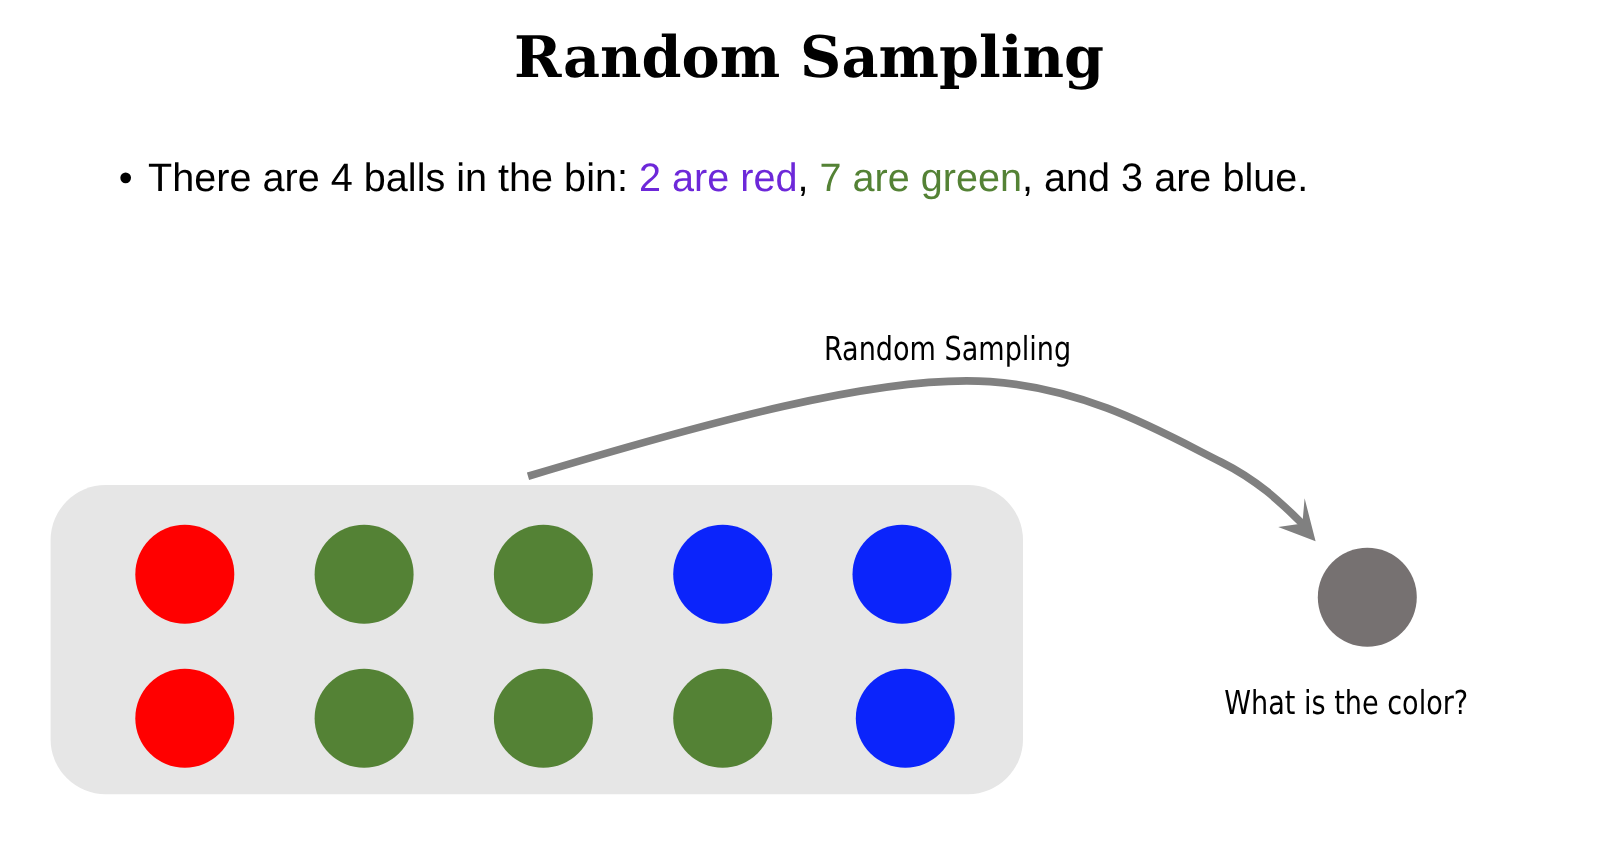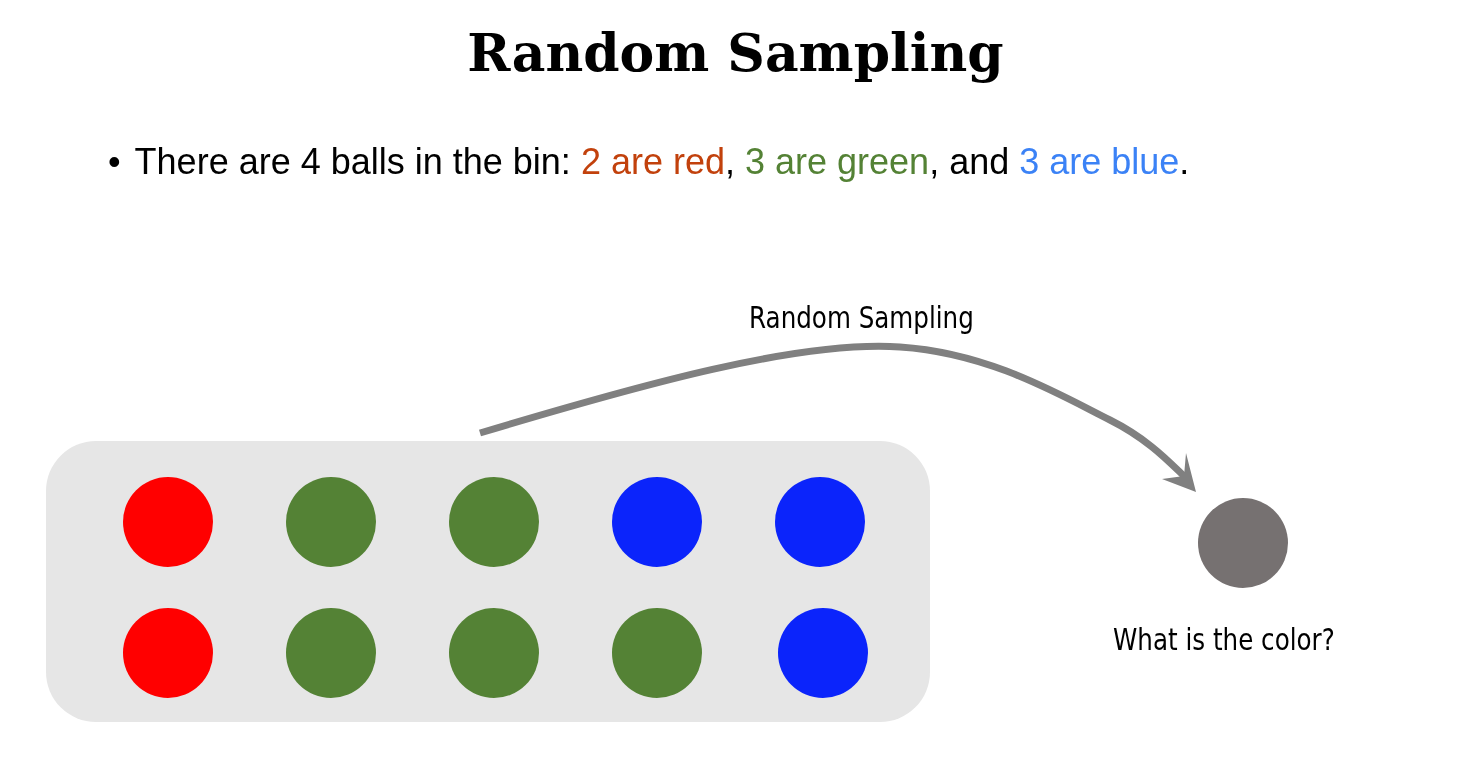--- a/index.html
+++ b/index.html
@@ -62,21 +62,21 @@
       left: 1113px;
       top: 622px;
     }
   </style>
 </head>
 <body>
 
 <div class="title">Random Sampling</div>
 
 <div class="bullet">
-  <span class="dot">•</span><span>There are 4 balls in the bin: </span><span style="color:#c2410c">2 are red</span><span>, </span><span style="color:#548235">3 are green</span><span>, and </span><span style="color:#3b82f6">3 are blue</span><span>.</span>
+  <span class="dot">•</span><span>There are 4 balls in the bin: </span><span style="color:#6d28d9">2 are red</span><span>, </span><span style="color:#548235">7 are green</span><span>, and </span><span style="color:#000000">3 are blue</span><span>.</span>
 </div>
 
 <svg class="diagram" width="1471" height="772" viewBox="0 0 1471 772">
 
   <rect x="46" y="441" width="884" height="281" rx="50" ry="50" fill="#e6e6e6"></rect>
 
   <ellipse cx="168" cy="522" rx="45" ry="45" fill="#ff0000"></ellipse>
   <ellipse cx="331" cy="522" rx="45" ry="45" fill="#548235"></ellipse>
   <ellipse cx="494" cy="522" rx="45" ry="45" fill="#548235"></ellipse>
   <ellipse cx="657" cy="522" rx="45" ry="45" fill="#0b24fb"></ellipse>

